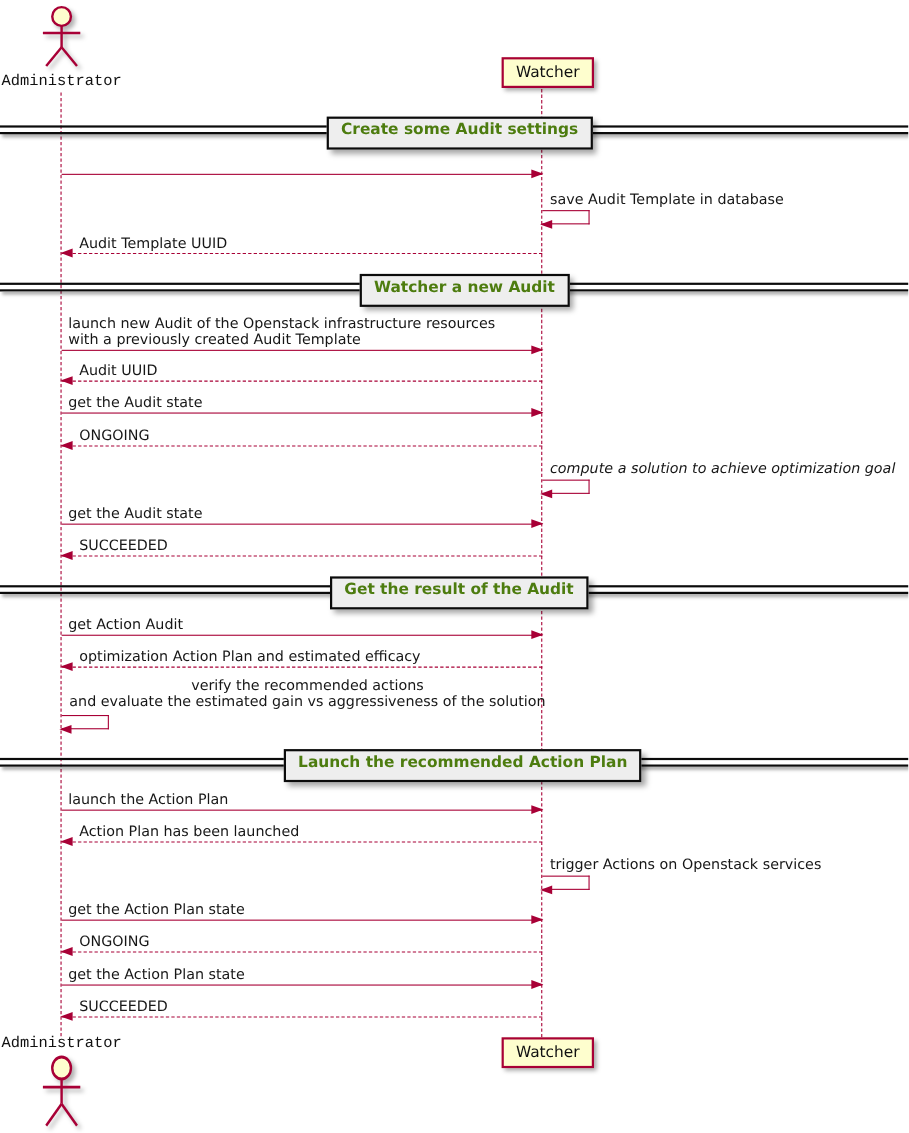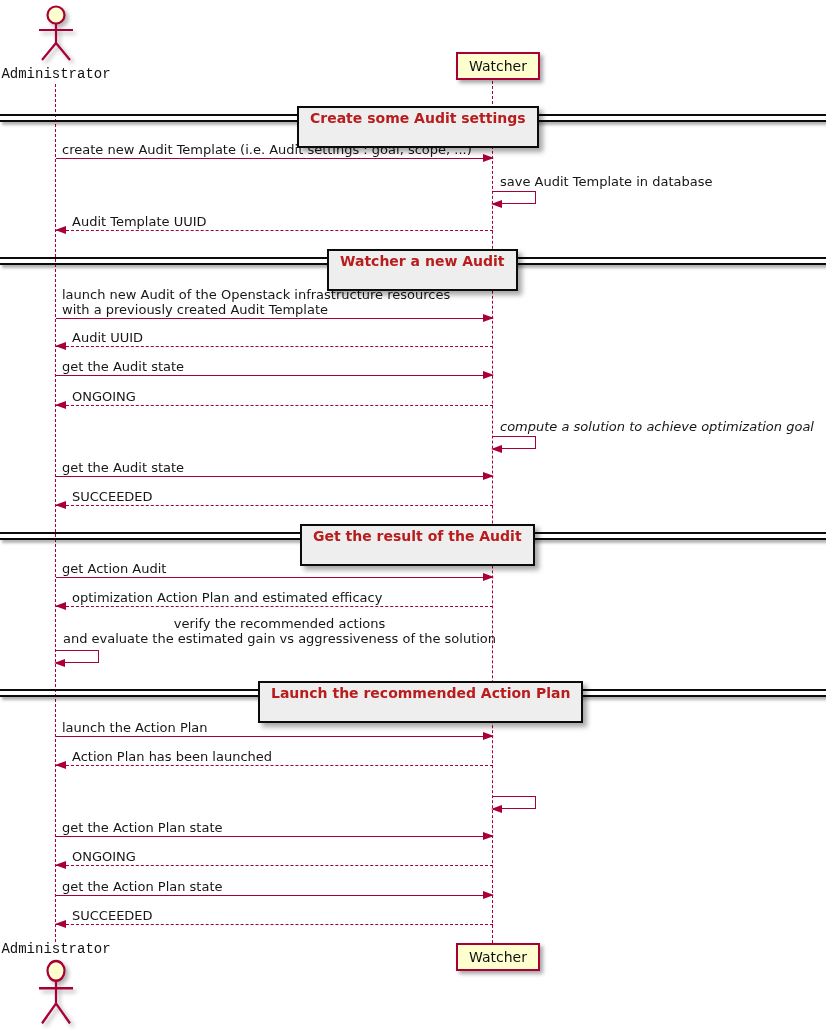--- a/index.html
+++ b/index.html
@@ -22,21 +22,21 @@
   }
   
   .actor-svg{position:absolute;filter:drop-shadow(3px 3px 2px rgba(0,0,0,0.3));}
   .actor-label{position:absolute;transform:translateX(-50%);font-size:14px;color:#111;white-space:nowrap;font-family:Liberation Mono, monospace;}
   
   .section-line{position:absolute;left:0;right:0;height:4px;
     border-top:2px solid #0b0b0b;border-bottom:2px solid #0b0b0b;
     box-shadow:2px 3px 3px rgba(0,0,0,0.3);}
   .section-box{
     position:absolute;z-index:3;background:var(--dfill);border:2px solid #0b0b0b;
-    padding:2px 11px 20px;font-size:14px;font-weight:bold;color:#b91c1c;white-space:nowrap;
+    padding:2px 11px 8px;font-size:14px;font-weight:bold;color:#4d7c0f;white-space:nowrap;
     box-shadow:4px 4px 5px rgba(0,0,0,0.35);
   }
   
   .msg-label{position:absolute;font-size:13px;line-height:15px;white-space:pre-line;color:#161616;}
   .arrow{position:absolute;left:56px;width:437px;height:0;}
   .arrow.solid{border-top:1px solid var(--accent);}
   .arrow.dashed{border-top:1px dashed var(--accent);}
   .head{position:absolute;width:0;height:0;}
   .head.right{right:-1px;top:-5px;border-left:11px solid var(--accent);
     border-top:4px solid transparent;border-bottom:4px solid transparent;}
@@ -70,21 +70,20 @@
     <circle cx="24" cy="11" r="8.5" fill="var(--pfill)" stroke="var(--accent)" stroke-width="2.2"></circle>
     <line x1="24" y1="19.5" x2="24" y2="39" stroke="var(--accent)" stroke-width="2.2"></line>
     <line x1="7" y1="26" x2="41" y2="26" stroke="var(--accent)" stroke-width="2.2"></line>
     <line x1="24" y1="39" x2="10" y2="56" stroke="var(--accent)" stroke-width="2.2"></line>
     <line x1="24" y1="39" x2="38" y2="56" stroke="var(--accent)" stroke-width="2.2"></line>
   </svg>
   <div class="actor-label" style="left:56px;top:66px;">Administrator</div>
 
   <div class="participant" style="left:456px;top:52px;">Watcher</div>
 
-  <div class="msg-label" style="left:62px;top:142px;">create new Audit Template (i.e. Audit settings : goal, scope, ...)</div>
   <div class="arrow solid" style="top:158px;">
       <span class="head right"></span>
     </div>
 
   <div class="msg-label" style="left:500px;top:174px;">save Audit Template in database</div>
   <div class="loop" style="left:493px;top:191px;">
       <span class="head left"></span>
     </div>
 
   <div class="msg-label" style="left:72px;top:214px;">Audit Template UUID</div>
@@ -147,20 +146,21 @@
   <div class="msg-label" style="left:62px;top:720px;">launch the Action Plan</div>
   <div class="arrow solid" style="top:736px;">
       <span class="head right"></span>
     </div>
 
   <div class="msg-label" style="left:72px;top:749px;">Action Plan has been launched</div>
   <div class="arrow dashed" style="top:765px;">
       <span class="head left"></span>
     </div>
 
+  <div class="msg-label" style="left:500px;top:779px;">trigger Actions on Openstack services</div>
   <div class="loop" style="left:493px;top:796px;">
       <span class="head left"></span>
     </div>
 
   <div class="msg-label" style="left:62px;top:820px;">get the Action Plan state</div>
   <div class="arrow solid" style="top:836px;">
       <span class="head right"></span>
     </div>
 
   <div class="msg-label" style="left:72px;top:849px;">ONGOING</div>

